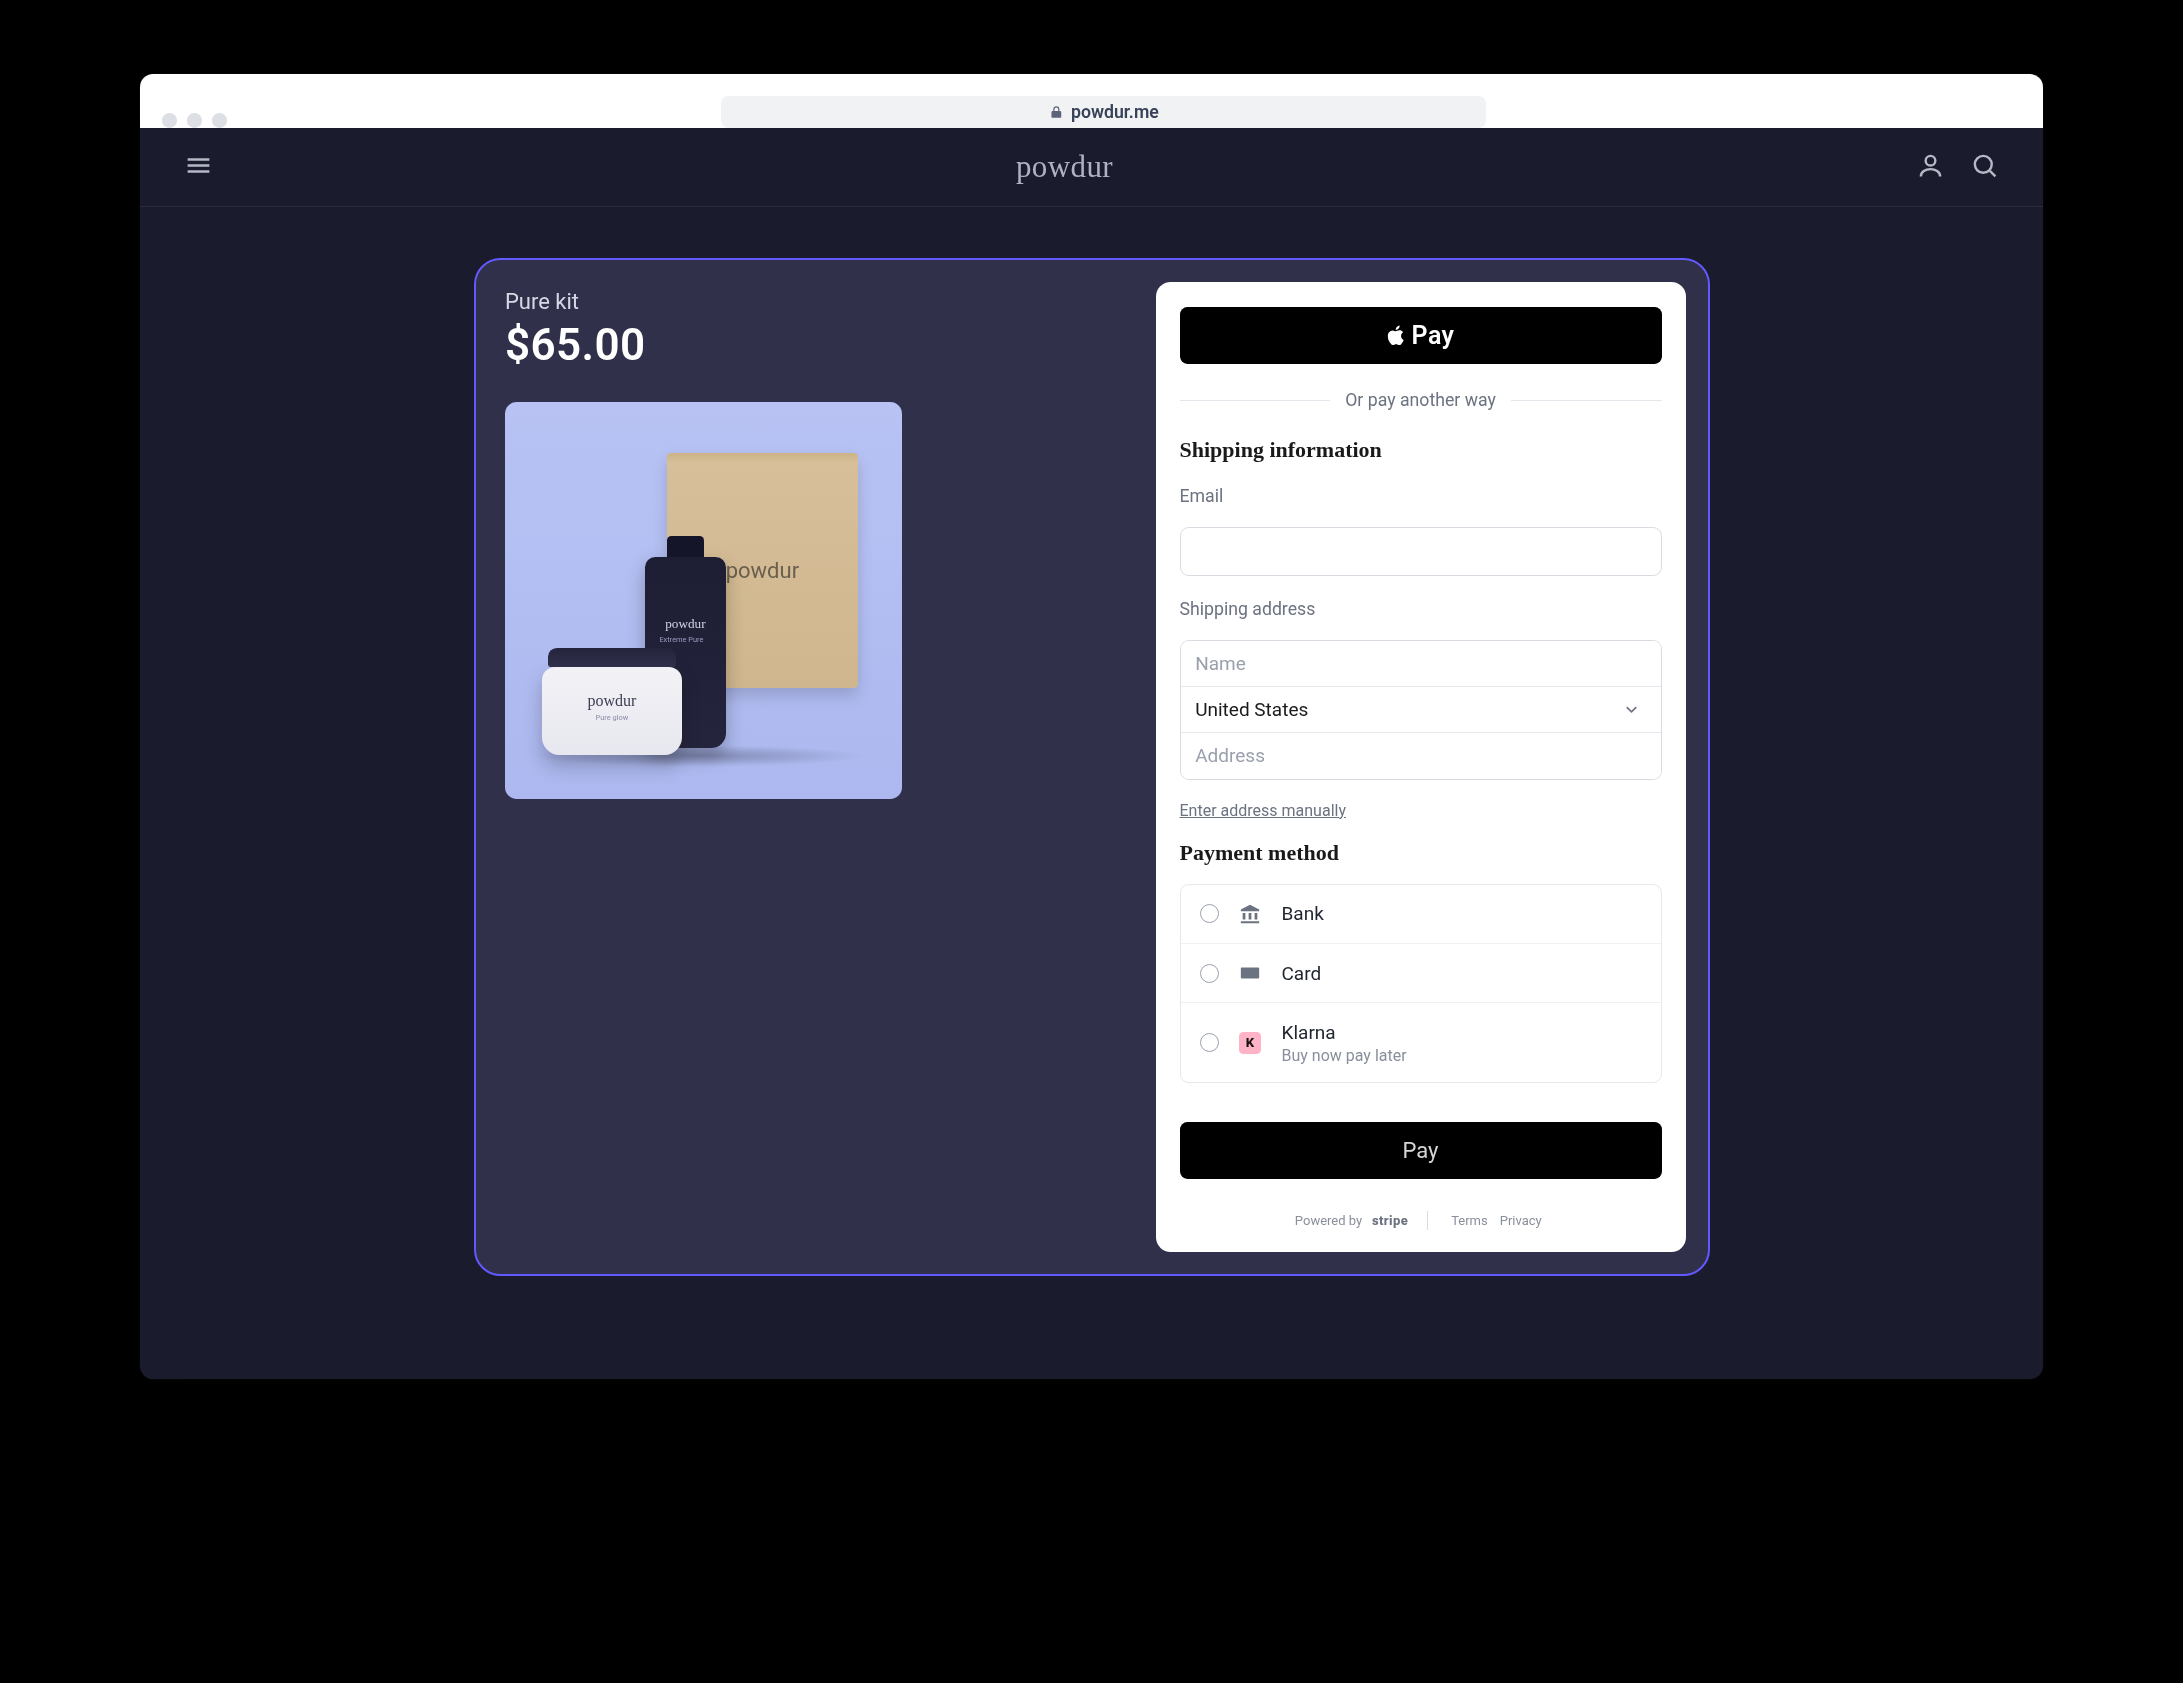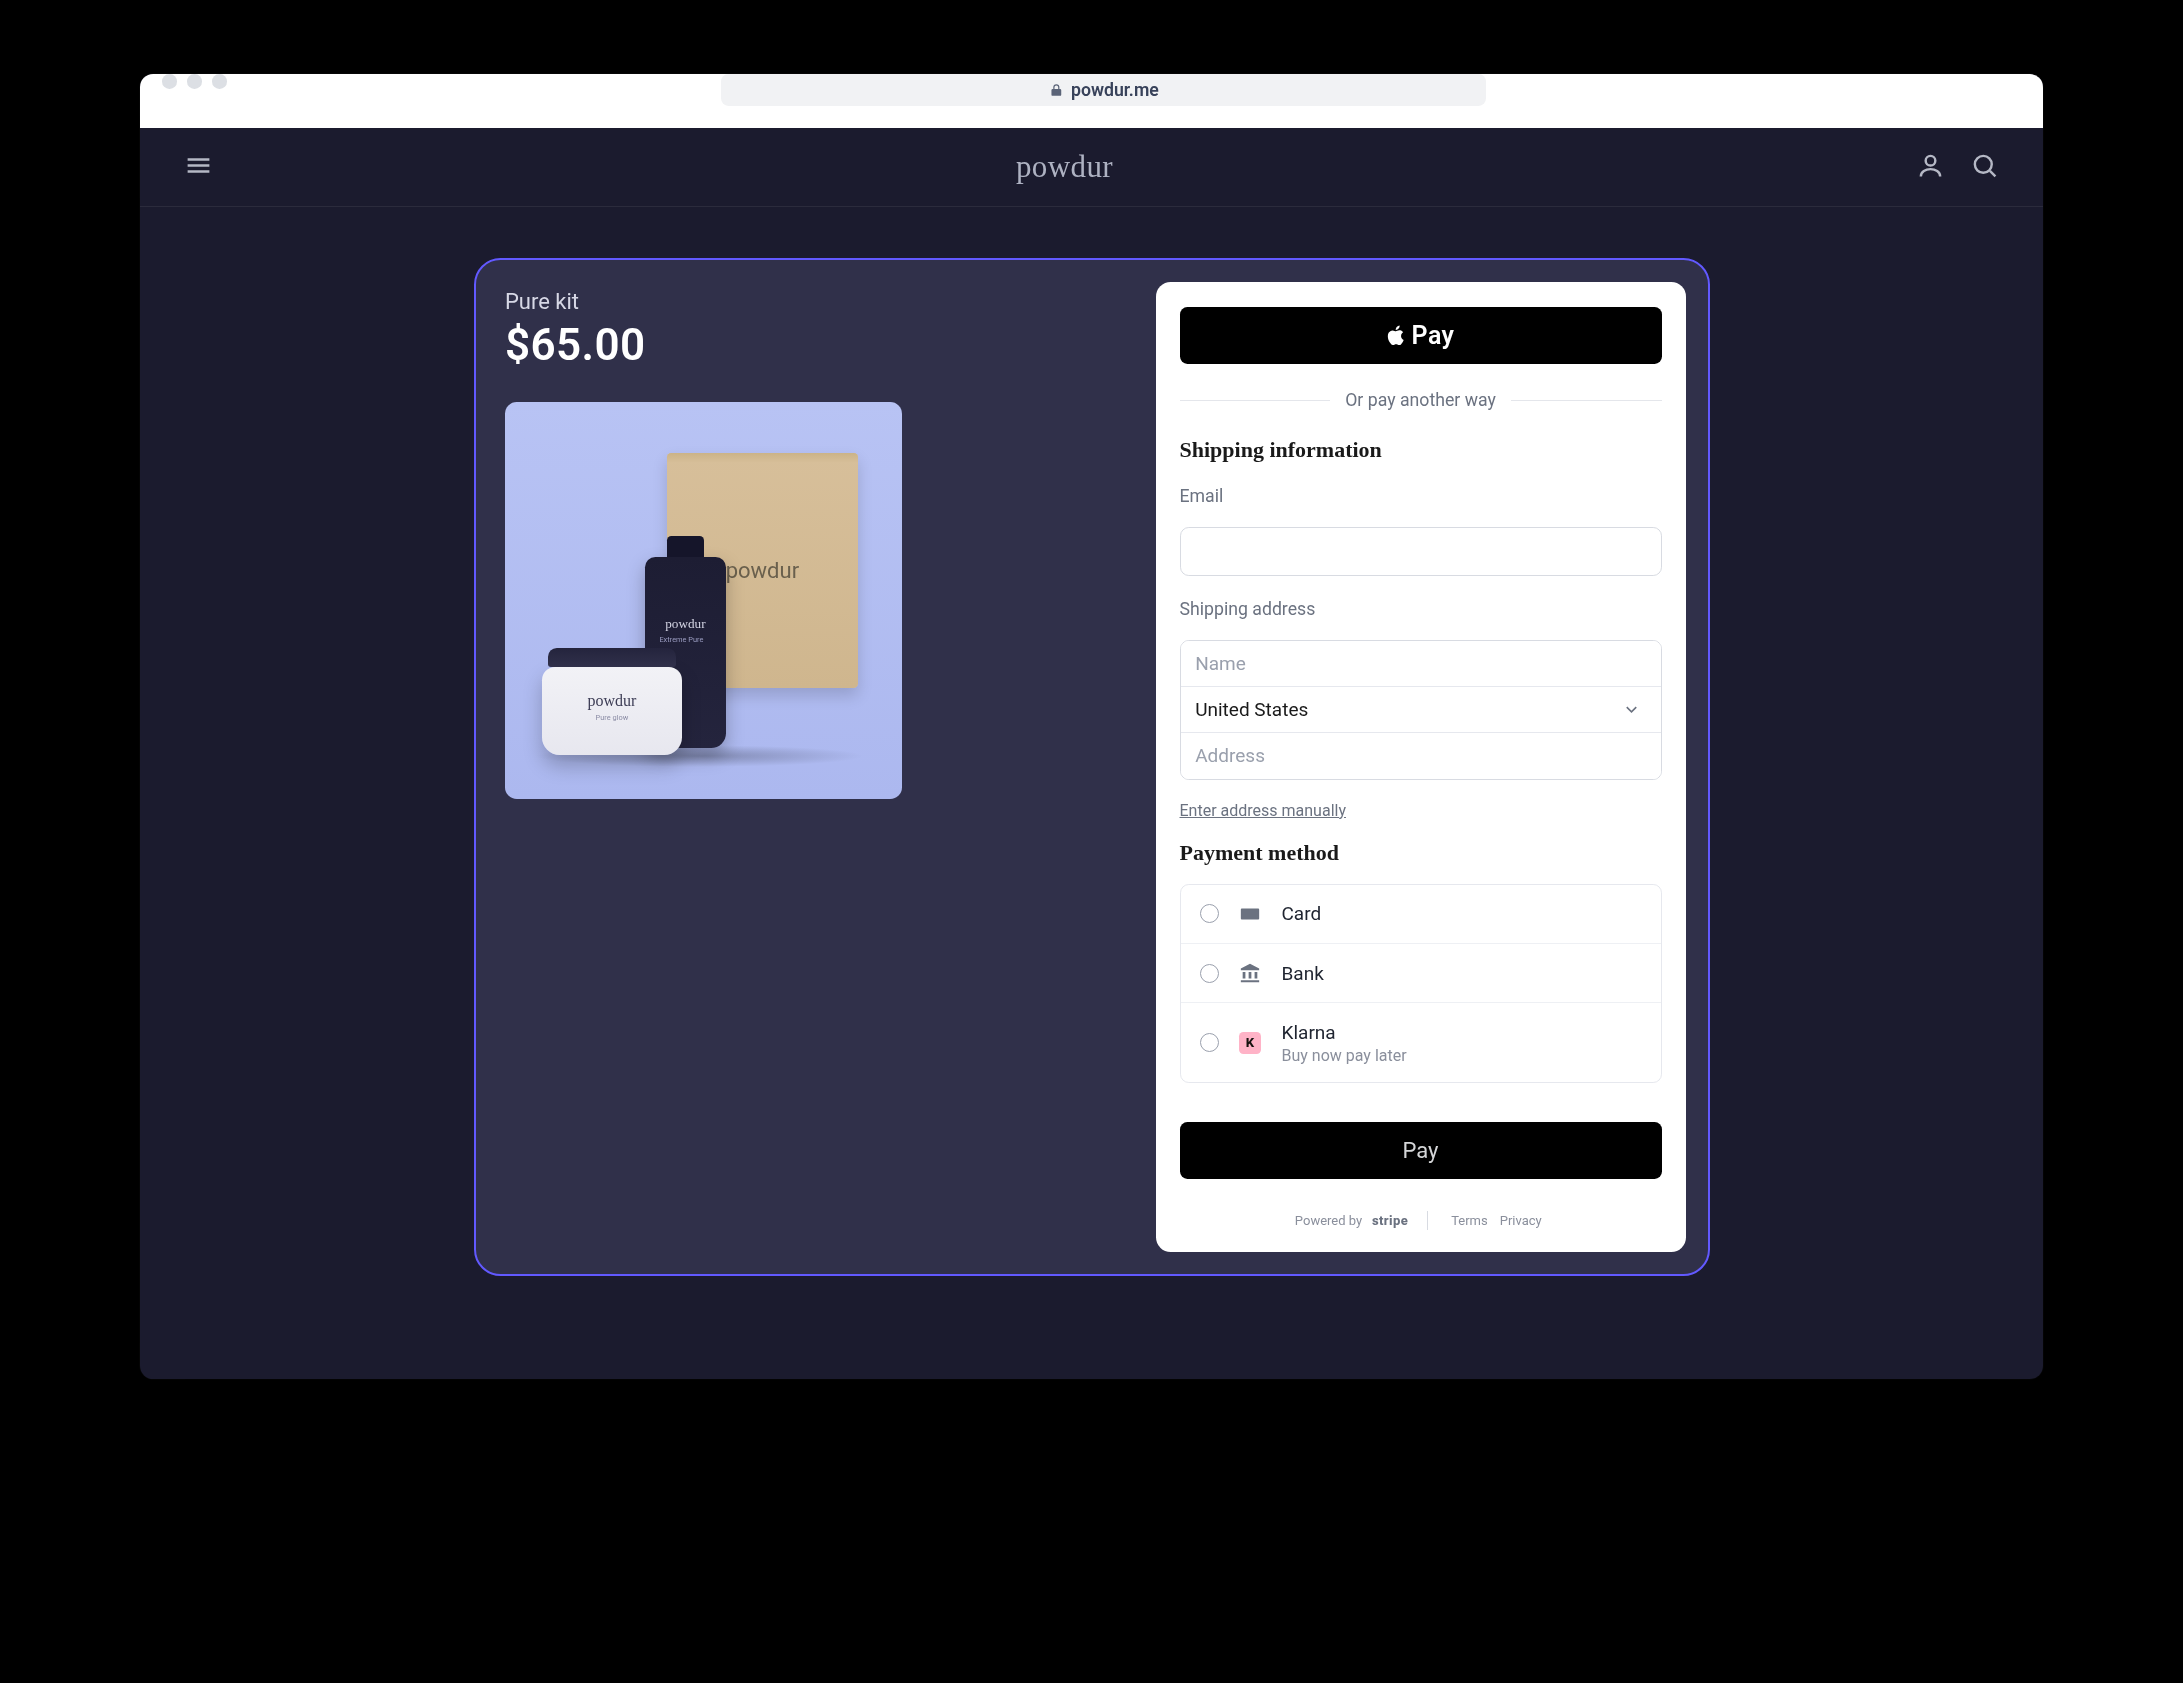--- a/index.html
+++ b/index.html
@@ -31,21 +31,21 @@
     border-radius: 13.2px;
     filter: blur(7.4px);
     z-index: -1;
   }
 
   
   .chrome {
     height: 54px;
     background: #fff;
     display: flex;
-    align-items: flex-start;
+    align-items: flex-end;
     padding: 0 22px;
     gap: 4px;
   }
   .dots { display:flex; gap:10.3px; }
   .dot { width: 14.7px; height:14.7px; border-radius:50%; background:#dcdfe4; }
   .urlbar {
     flex:1;
     max-width: 765px;
     margin: 0 auto;
     height: 32px;
@@ -345,36 +345,36 @@
           </div>
           <a class="link">Enter address manually</a>
 
           <h3 class="section">Payment method</h3>
 
           <div class="pm-list">
             <div class="pm-item">
               <span class="radio"></span>
               <span class="pm-icon">
                 <svg viewBox="0 0 24 24">
+                    <path d="M12 2 2 7v2h20V7L12 2zM4 11h3v7H4v-7zm6.5 0h3v7h-3v-7zM17 11h3v7h-3v-7zM2 20h20v2H2v-2z"></path>
+                  </svg>
+              </span>
+              <span class="pm-text">
+                  <span class="pm-label">Bank</span>
+                </span>
+            </div>
+            <div class="pm-item">
+              <span class="radio"></span>
+              <span class="pm-icon">
+                <svg viewBox="0 0 24 24">
                     <path d="M3 6h18a1 1 0 0 1 1 1v10a1 1 0 0 1-1 1H3a1 1 0 0 1-1-1V7a1 1 0 0 1 1-1zm-1 4h20v2H2v-2z"></path>
                   </svg>
               </span>
               <span class="pm-text">
                   <span class="pm-label">Card</span>
-                </span>
-            </div>
-            <div class="pm-item">
-              <span class="radio"></span>
-              <span class="pm-icon">
-                <svg viewBox="0 0 24 24">
-                    <path d="M12 2 2 7v2h20V7L12 2zM4 11h3v7H4v-7zm6.5 0h3v7h-3v-7zM17 11h3v7h-3v-7zM2 20h20v2H2v-2z"></path>
-                  </svg>
-              </span>
-              <span class="pm-text">
-                  <span class="pm-label">Bank</span>
                 </span>
             </div>
             <div class="pm-item">
               <span class="radio"></span>
               <span class="pm-icon">
                   <span class="klarna-badge">K</span>
                 </span>
               <span class="pm-text">
                 <span class="pm-label">Klarna</span>
                 <span class="pm-sub">Buy now pay later</span>

